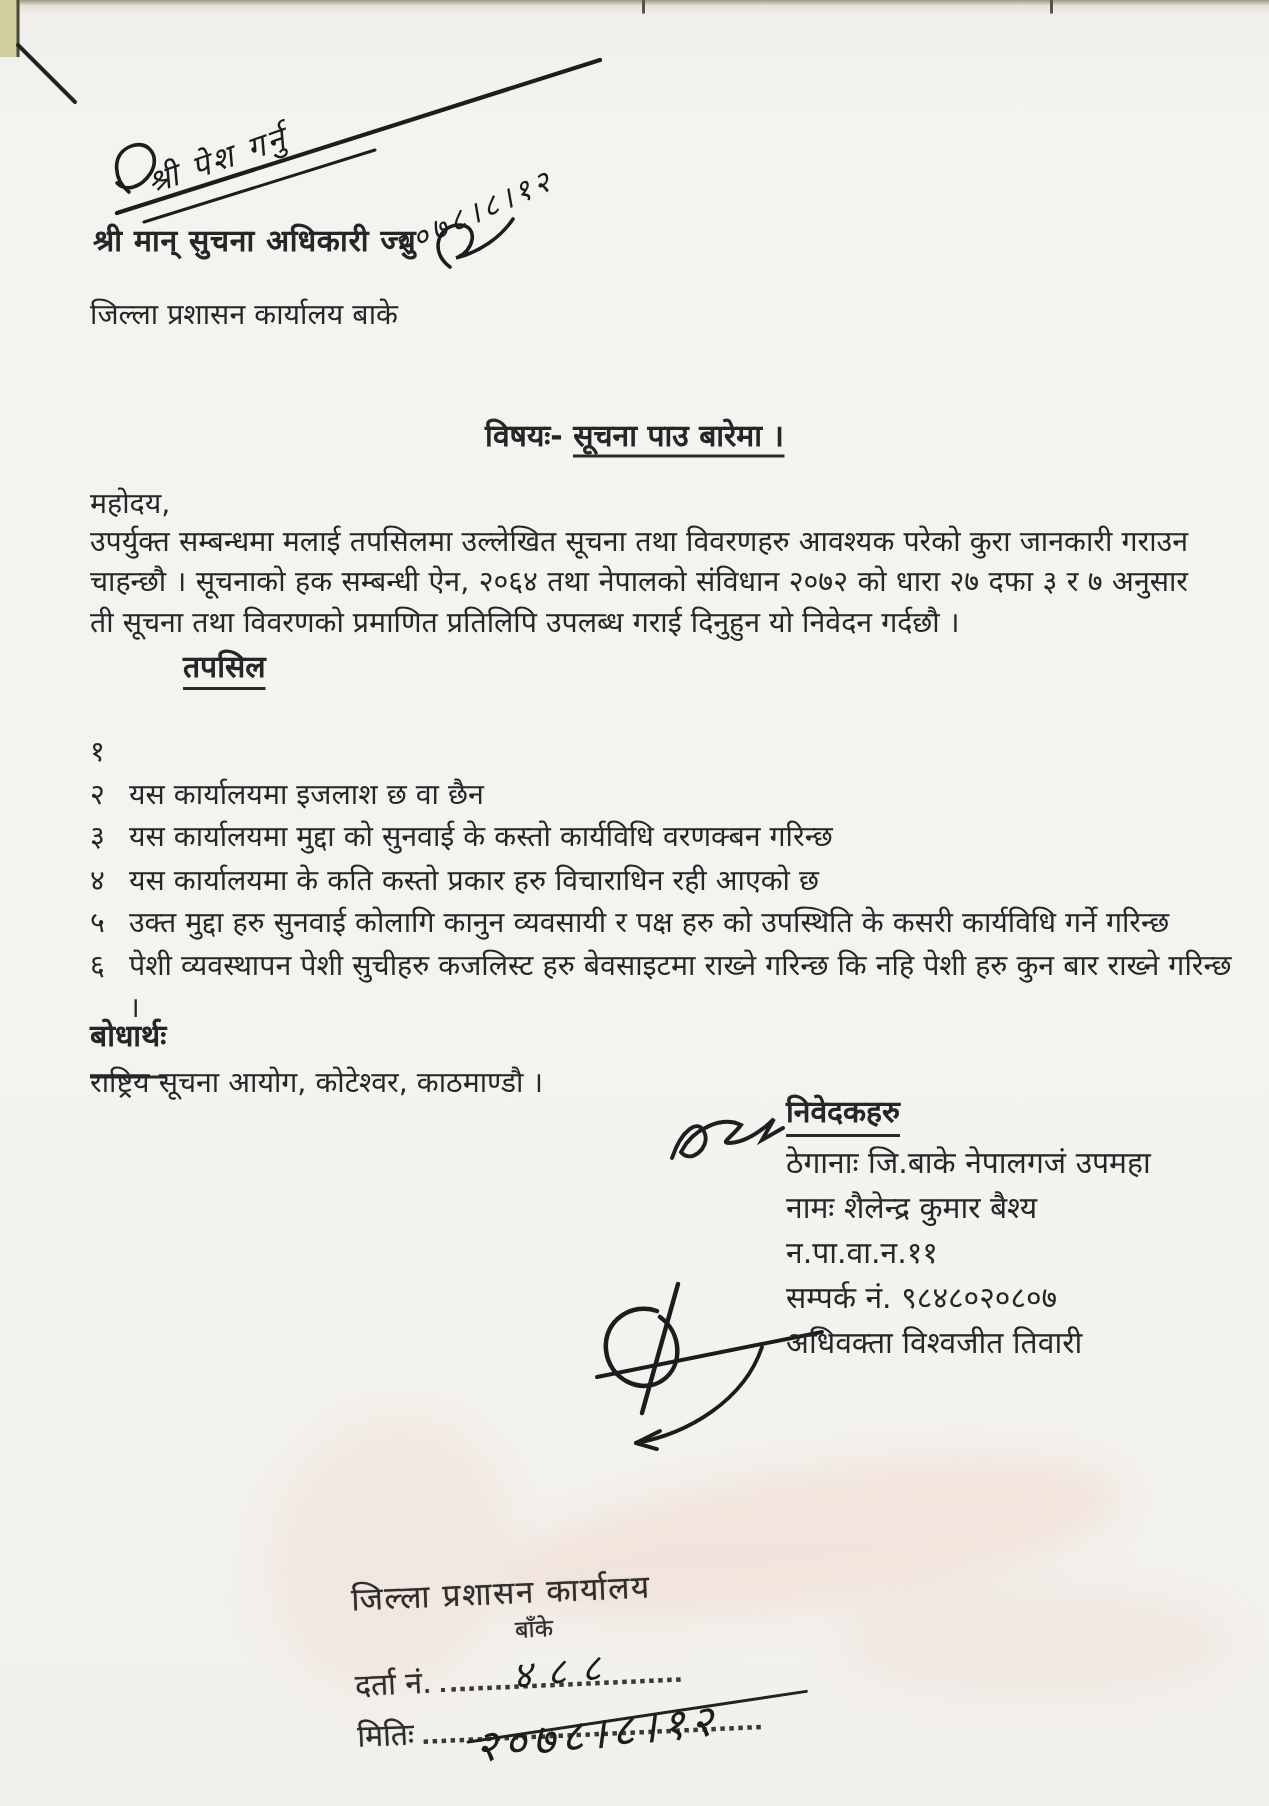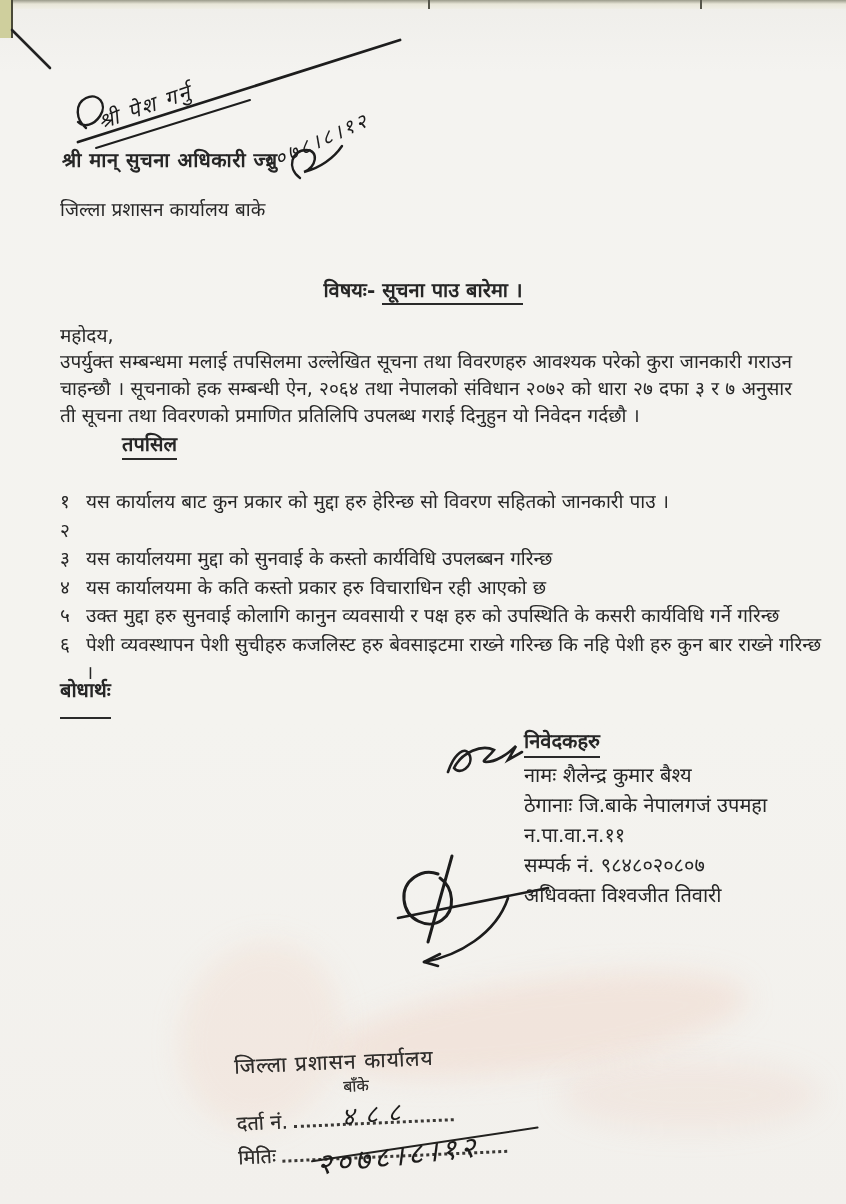--- a/index.html
+++ b/index.html
@@ -103,49 +103,50 @@
   <div class="abs addr2">जिल्ला प्रशासन कार्यालय बाके</div>
 
   <div class="abs salutation">महोदय,</div>
   <div class="abs para">उपर्युक्त सम्बन्धमा मलाई तपसिलमा उल्लेखित सूचना तथा विवरणहरु आवश्यक परेको कुरा जानकारी गराउन चाहन्छौ । सूचनाको हक सम्बन्धी ऐन, २०६४ तथा नेपालको संविधान २०७२ को धारा २७ दफा ३ र ७ अनुसार ती सूचना तथा विवरणको प्रमाणित प्रतिलिपि उपलब्ध गराई दिनुहुन यो निवेदन गर्दछौ ।</div>
 
   <div class="abs tapsil">तपसिल</div>
   <div class="abs items">
 
   <div class="item">
         <span class="num">१</span>
-        <span class="txt">यस कार्यालय बाट कुन प्रकार को मुद्दा हरु हेरिन्छ सो विवरण सहितको जानकारी पाउ ।</span>
       </div>
       <div class="item">
         <span class="num">२</span>
+        <span class="txt">यस कार्यालयमा इजलाश छ वा छैन</span>
       </div>
       <div class="item">
         <span class="num">३</span>
-        <span class="txt">यस कार्यालयमा मुद्दा को सुनवाई के कस्तो कार्यविधि उपलब्बन गरिन्छ</span>
+        <span class="txt">यस कार्यालयमा मुद्दा को सुनवाई के कस्तो कार्यविधि वरणक्बन गरिन्छ</span>
       </div>
       <div class="item">
         <span class="num">४</span>
         <span class="txt">यस कार्यालयमा के कति कस्तो प्रकार हरु विचाराधिन रही आएको छ</span>
       </div>
       <div class="item">
         <span class="num">५</span>
         <span class="txt">उक्त मुद्दा हरु सुनवाई कोलागि कानुन व्यवसायी र पक्ष हरु को उपस्थिति के कसरी कार्यविधि गर्ने गरिन्छ</span>
       </div>
       <div class="item">
         <span class="num">६</span>
         <span class="txt">पेशी व्यवस्थापन पेशी सुचीहरु कजलिस्ट हरु बेवसाइटमा राख्ने गरिन्छ कि नहि पेशी हरु कुन बार राख्ने गरिन्छ ।</span>
       </div>
     </div>
 
   <div class="abs cc-head">बोधार्थः</div>
+  <div class="abs cc-line">राष्ट्रिय सूचना आयोग, कोटेश्वर, काठमाण्डौ ।</div>
 
   <div class="abs applicants">
     <div class="head">निवेदकहरु</div>
+    <div>ठेगानाः जि.बाके नेपालगजं उपमहा</div>
     <div>नामः शैलेन्द्र कुमार बैश्य</div>
-    <div>ठेगानाः जि.बाके नेपालगजं उपमहा</div>
     <div>न.पा.वा.न.११</div>
     <div>सम्पर्क नं. ९८४८०२०८०७</div>
     <div>अधिवक्ता विश्वजीत तिवारी</div>
   </div>
 
   <div class="abs stamp">
     <div class="office">जिल्ला प्रशासन कार्यालय</div>
     <div class="district">बाँके</div>
     <div class="stamp-row">
       <span>दर्ता नं.</span>

